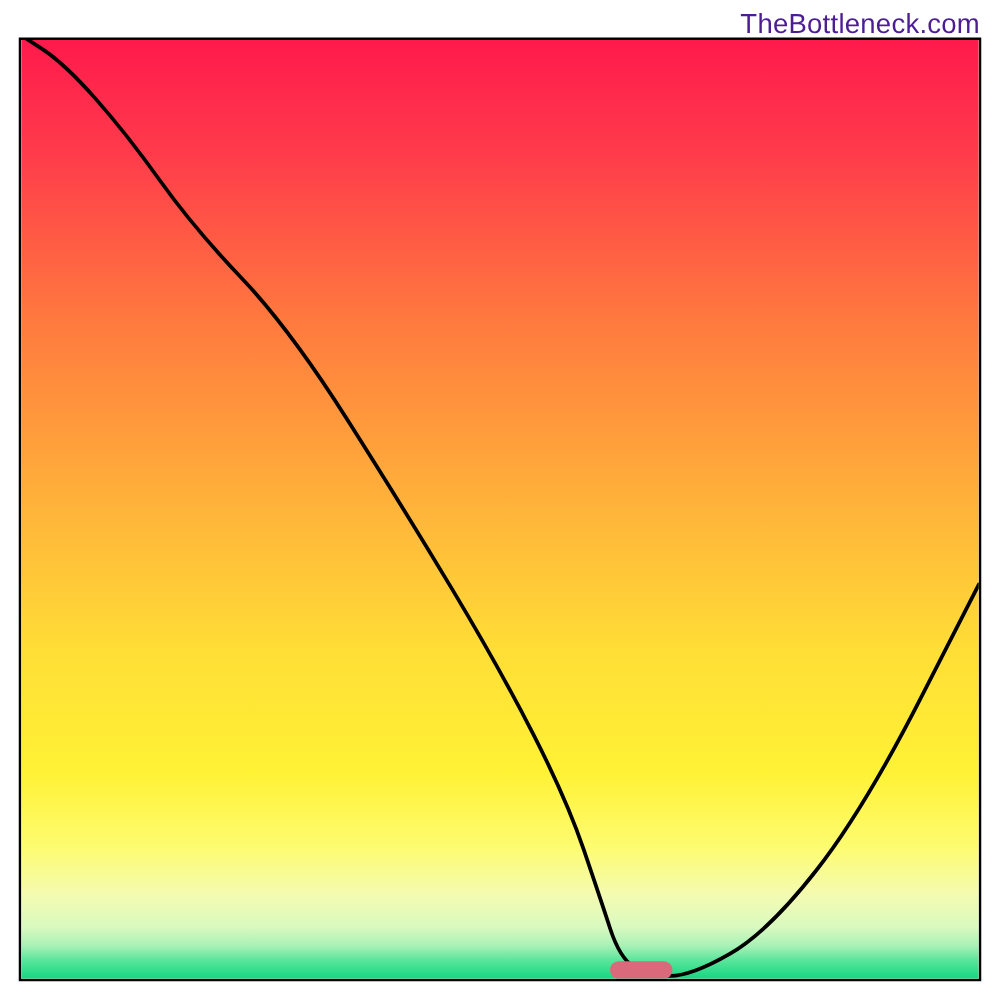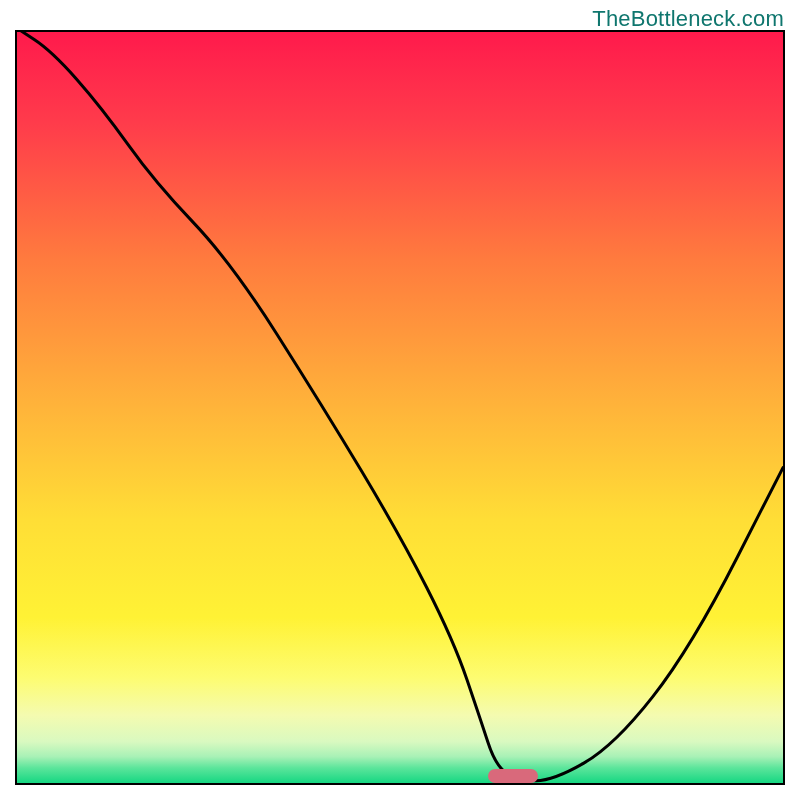--- a/index.html
+++ b/index.html
@@ -45,21 +45,21 @@
     height: 14px;
     border-radius: 7px;
     background: #d9697b;
   }
   .watermark {
     position: absolute;
     top: 6px;
     right: 16px;
     font-family: Arial, Helvetica, sans-serif;
     font-size: 22px;
-    color: #0f766e;
+    color: #4c1d95;
     letter-spacing: 0.2px;
   }
 </style>
 </head>
 <body>
 
 <div class="stage">
   <div class="watermark">TheBottleneck.com</div>
 
   <div class="plot">

